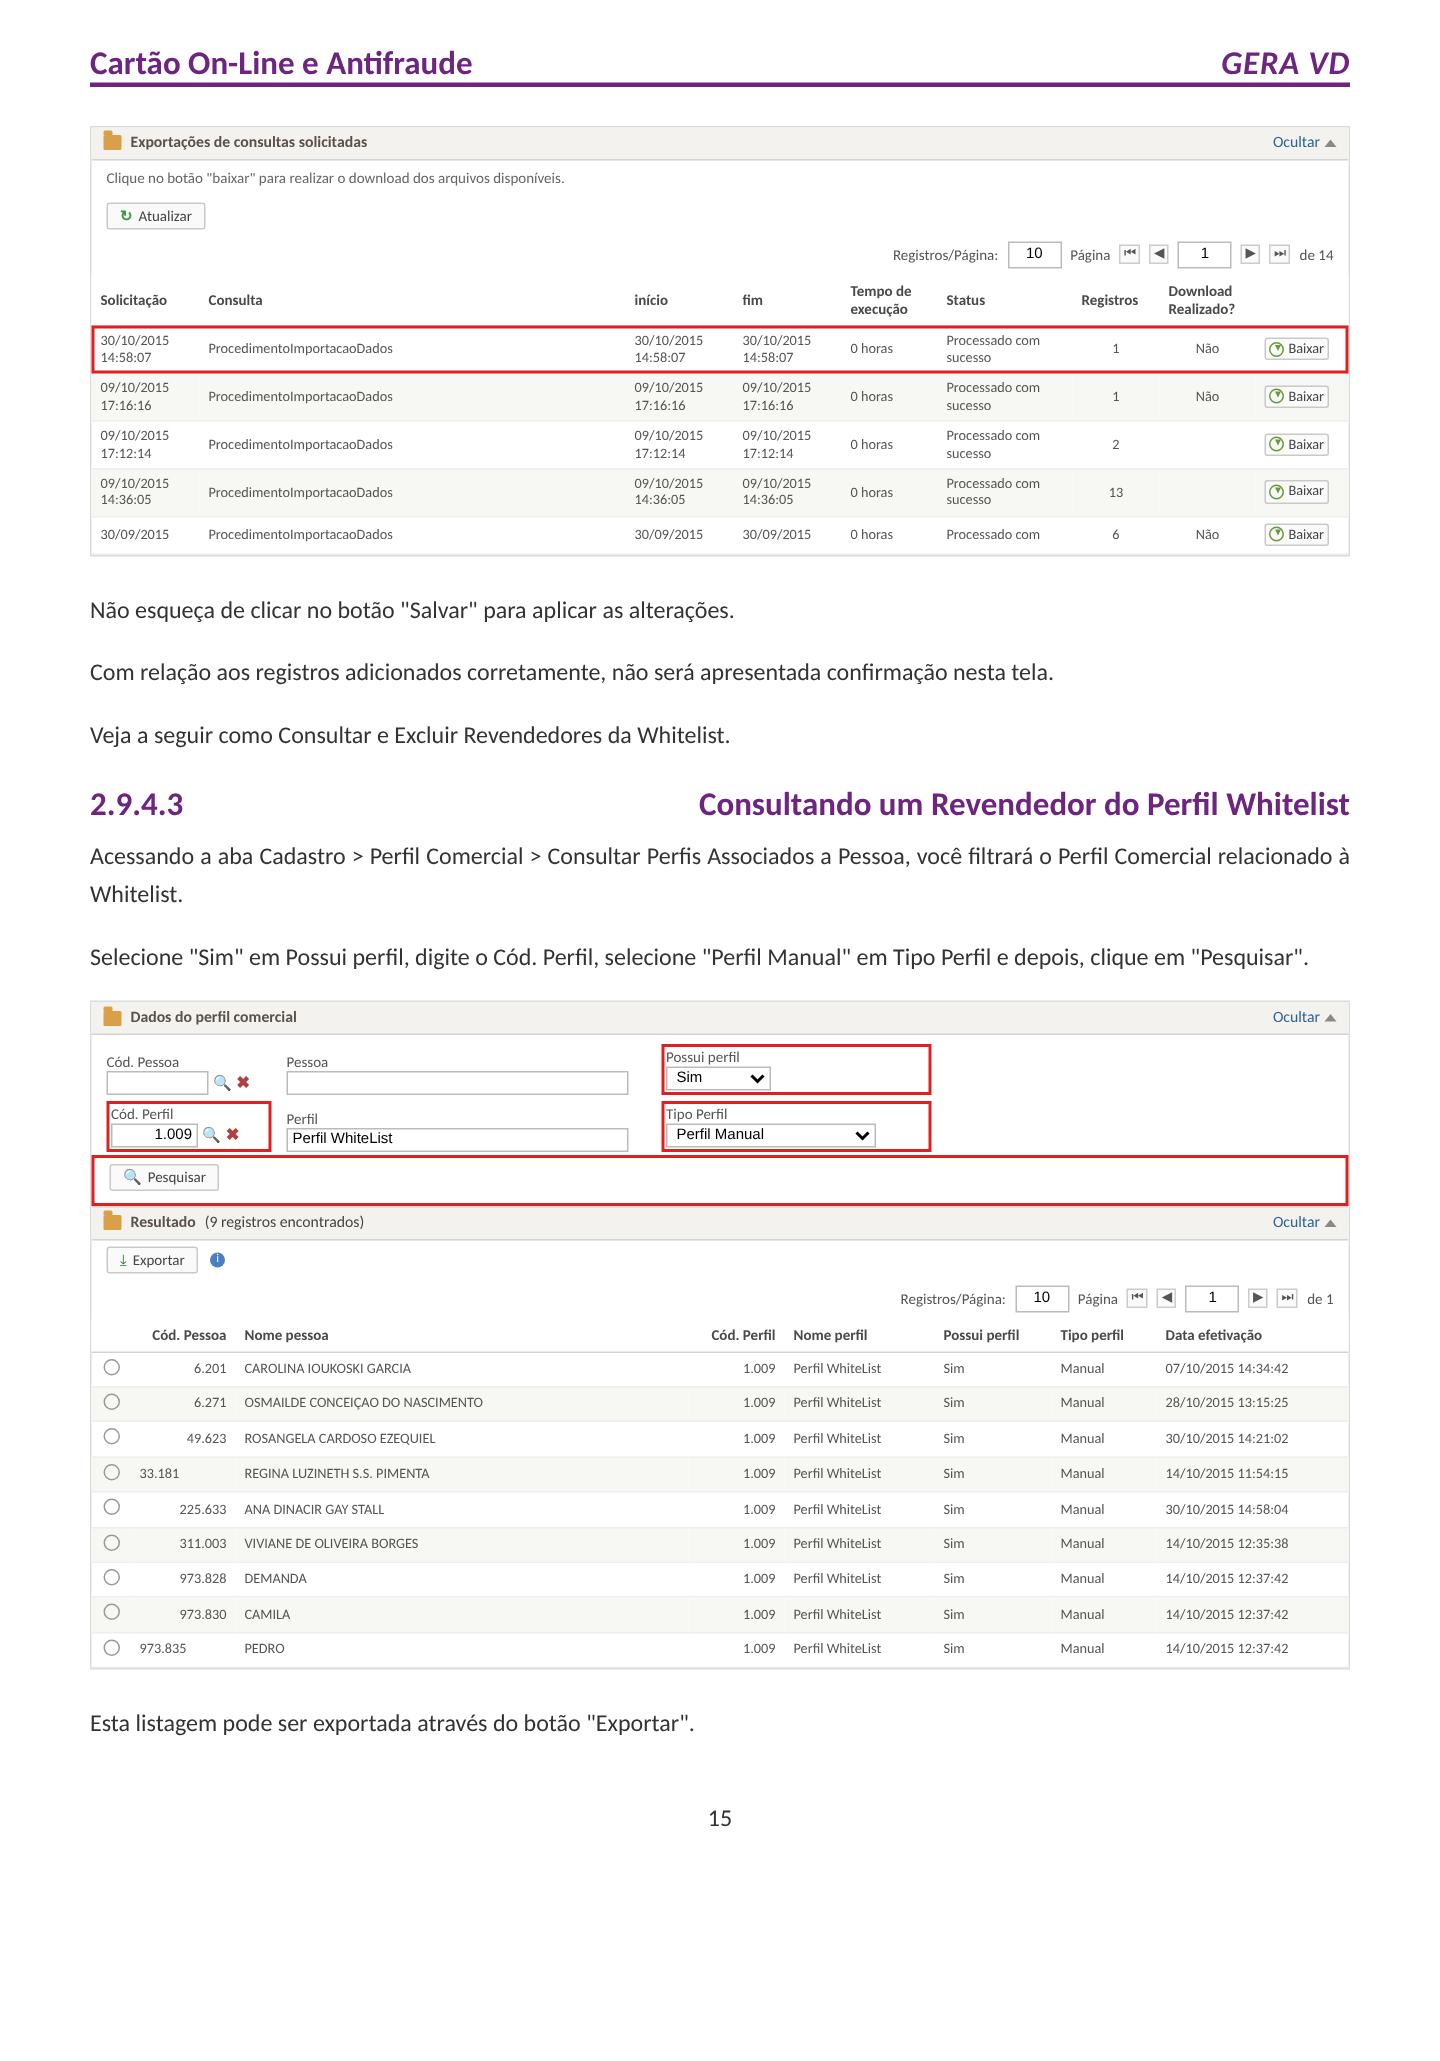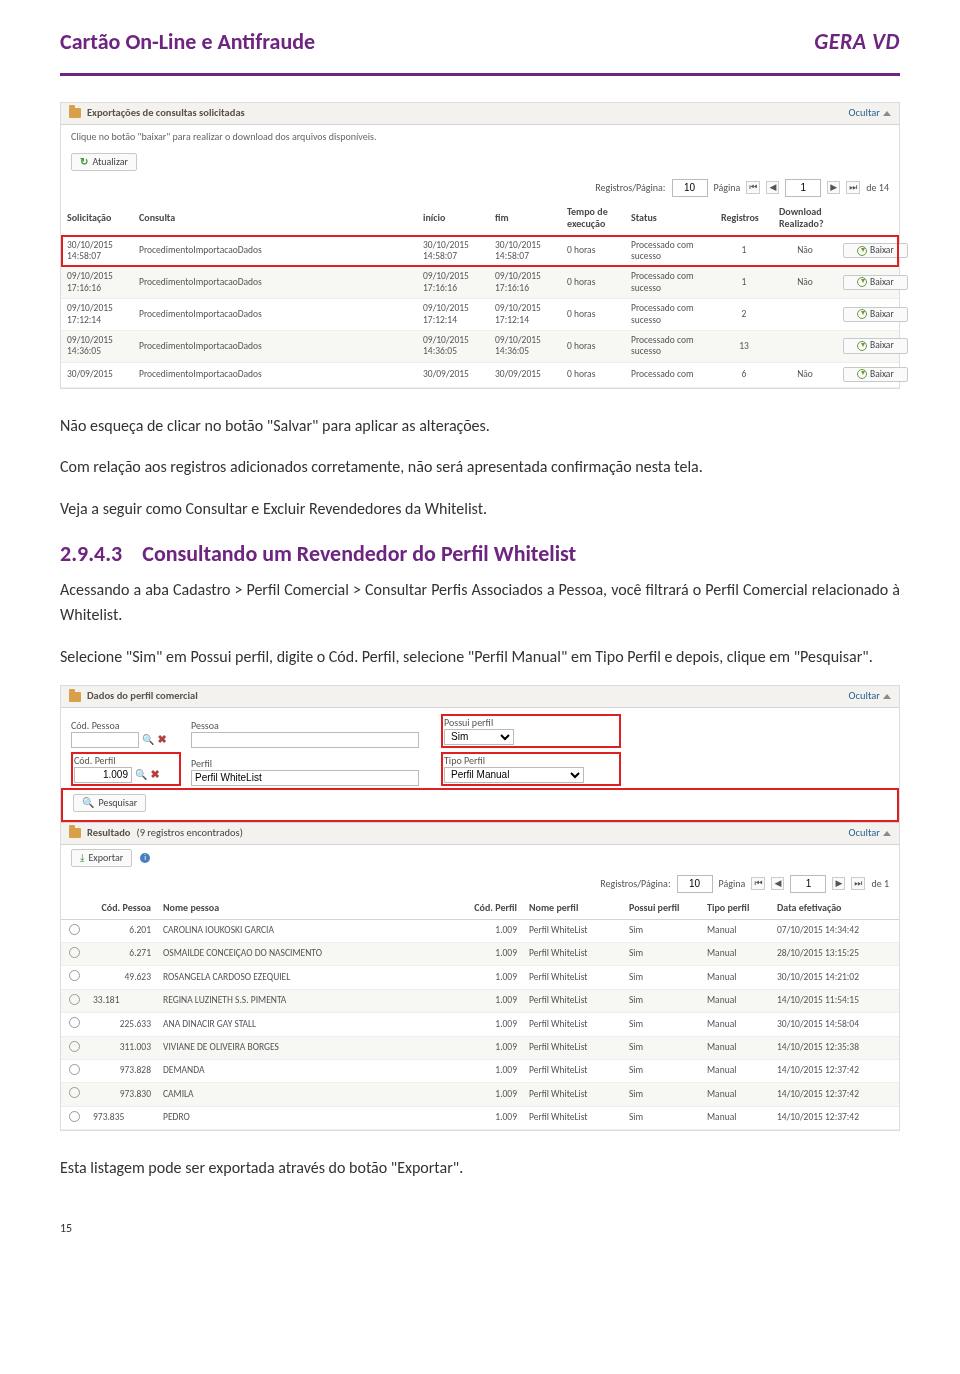--- a/index.html
+++ b/index.html
@@ -7,21 +7,21 @@
     --text:#333;
     --grey:#666;
     --light:#f4f4f4;
     --panel:#f4f2ee;
     --border:#d3d3d3;
     --link:#2a6496;
     --hl:#e02020;
   }
   html,body{margin:0;padding:0;background:#fff;font-family:Calibri,"Segoe UI",Arial,sans-serif;color:var(--text);}
   .page{width:960px;margin:0 auto;box-sizing:border-box;padding:28px 60px 40px 60px;}
-  .header{display:flex;justify-content:space-between;align-items:flex-end;border-bottom:3px solid var(--purple);padding-bottom:18px;margin-bottom:26px;}
+  .header{display:flex;justify-content:space-between;align-items:flex-end;border-bottom:3px solid var(--purple);padding-bottom:0;margin-bottom:26px;}
   .h-title{font-size:22px;font-weight:700;color:var(--purple);}
   .h-brand{font-size:22px;font-weight:800;color:var(--purple);letter-spacing:.5px;font-style:italic;}
   
   .shot{border:1px solid #dcdcdc;background:#fff;font-size:10.5px;color:#444;line-height:1.2;margin:8px 0 24px 0;}
   .shot .bar{background:var(--panel);border-bottom:1px solid var(--border);display:flex;align-items:center;padding:4px 8px;gap:6px;}
   .bar-title{font-weight:700;color:#5a524a;}
   .spacer{flex:1;}
   .btn-link{color:var(--link);cursor:pointer;display:inline-flex;align-items:center;gap:3px;}
   .folder-icon{width:12px;height:10px;display:inline-block;background:#d9a04a;position:relative;border-radius:1px;}
   .folder-icon::before{content:"";position:absolute;top:-3px;left:0;width:6px;height:3px;background:#d9a04a;border-radius:1px 1px 0 0;}
@@ -30,41 +30,41 @@
   .refresh-icon{color:#3a9a3a;font-weight:bold;}
   .toolbar{display:flex;align-items:center;padding:4px 10px;gap:8px;}
   .pager{display:flex;justify-content:flex-end;align-items:center;gap:6px;padding:4px 10px;color:#555;font-size:10px;}
   .pager input{width:30px;height:14px;font-size:10px;text-align:center;border:1px solid #bbb;}
   .pager .nav{border:1px solid #ccc;background:#fafafa;font-size:9px;padding:0 2px;cursor:pointer;}
   table.grid{width:100%;border-collapse:collapse;table-layout:fixed;}
   .grid th{font-size:10px;color:#4a4a4a;font-weight:700;text-align:left;padding:5px 6px;border-bottom:1px solid var(--border);background:#fff;}
   .grid td{font-size:9.5px;color:#555;padding:4px 6px;border-bottom:1px solid #eee;vertical-align:middle;}
   .grid tr.alt td{background:#f7f7f4;}
   .tcenter{text-align:center;}
-  .baixar{display:inline-flex;align-items:center;gap:3px;border:1px solid #c9c9c9;background:#fafafa;padding:1px 13px;border-radius:2px;color:#444;cursor:pointer;}
+  .baixar{display:inline-flex;align-items:center;gap:3px;border:1px solid #c9c9c9;background:#fafafa;padding:1px 2px;border-radius:2px;color:#444;cursor:pointer;}
   .dl-icon{width:8px;height:8px;border:1px solid #6a9a3a;border-radius:50%;position:relative;display:inline-block;}
   .dl-icon::after{content:"";position:absolute;left:3px;top:1px;width:0;height:0;border-left:2px solid transparent;border-right:2px solid transparent;border-top:4px solid #6a9a3a;}
   .row-hl{outline:2px solid var(--hl);outline-offset:-2px;}
   .body-text{font-size:16px;line-height:1.6;color:#333;margin:0 0 16px 0;text-align:justify;}
-  .sec-head{display:flex;gap:20px;align-items:baseline;margin:18px 0 10px 0;}
+  .sec-head{display:flex;gap:20px;align-items:baseline;margin:18px 0 10px 0;justify-content:space-between;}
   .sec-num{color:var(--purple);font-size:22px;font-weight:700;}
   .sec-title{color:var(--purple);font-size:22px;font-weight:700;}
   
   .form-grid{display:grid;grid-template-columns:110px 240px 180px;gap:4px 10px;padding:6px 10px 2px 10px;align-items:end;}
   .fld-label{font-size:10px;color:#555;}
   .fld-input{border:1px solid #bbb;height:14px;font-size:10px;padding:0 3px;background:#fff;}
   .fld-select{border:1px solid #bbb;height:16px;font-size:10px;background:#fff;padding:0 2px;}
   .hl-box{border:2px solid var(--hl);padding:1px;}
   .mini-btn{border:1px solid #c9c9c9;background:#fafafa;padding:2px 8px;font-size:10px;border-radius:2px;display:inline-flex;gap:4px;align-items:center;cursor:pointer;}
   .lupa{font-size:10px;color:#666;}
   .x-del{color:#b34040;font-weight:bold;font-size:11px;cursor:pointer;}
   .radio{width:9px;height:9px;border:1px solid #999;border-radius:50%;display:inline-block;}
   .export-icon{color:#2c7a2c;}
   .info-icon{width:10px;height:10px;border-radius:50%;background:#4a7fbf;color:#fff;font-size:8px;display:inline-flex;align-items:center;justify-content:center;}
-  .footer{text-align:left;font-size:12px;color:#333;margin-top:40px;}
+  .footer{text-align:center;font-size:16px;color:#333;margin-top:40px;}
 </style>
 </head>
 <body>
 
 <div class="page">
 
   <div class="header">
     <div class="h-title">Cartão On-Line e Antifraude</div>
     <div class="h-brand">GERA VD</div>
   </div>

